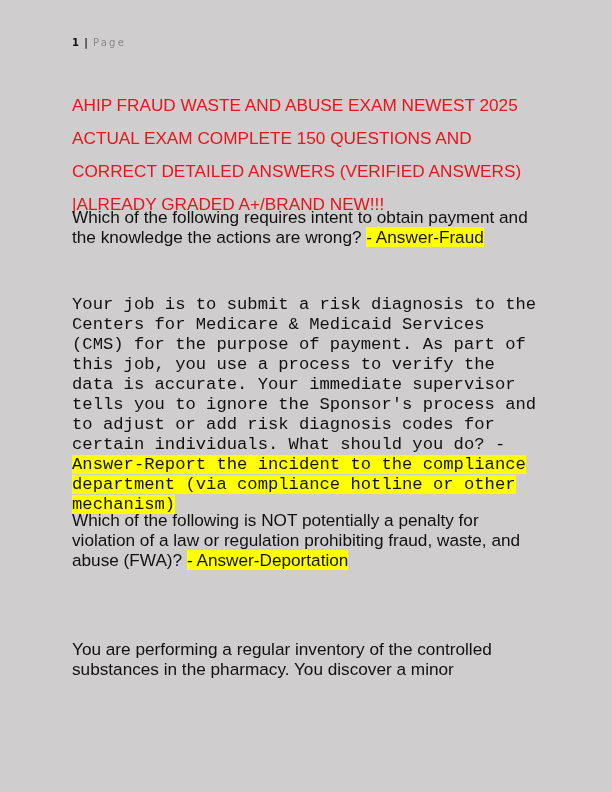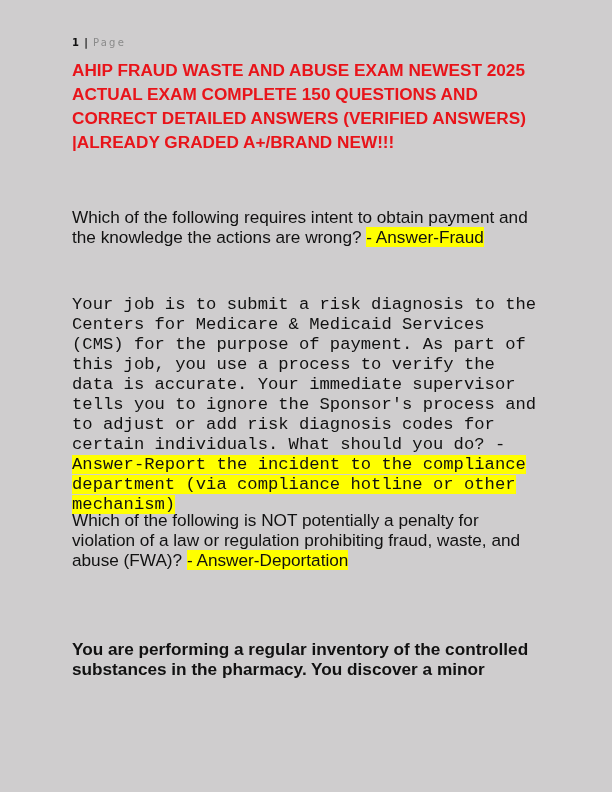--- a/index.html
+++ b/index.html
@@ -34,44 +34,44 @@
       margin: 0 2px;
     }
     .page-header .page-word {
       color: #8a8a8a;
       letter-spacing: 2.2px;
       text-align: right;
     }
     .title {
       position: absolute;
       left: 72px;
-      top: 58px;
+      top: 89px;
       width: 470px;
       margin: 0;
       font-size: 17.2px;
-      line-height: 24px;
-      font-weight: bold;
+      line-height: 33px;
+      font-weight: normal;
       color: #e8141a;
     }
     .qa {
       position: absolute;
       left: 72px;
       width: 470px;
       margin: 0;
       font-size: 17.2px;
       line-height: 20px;
       color: #111;
     }
     .answer {
       background: #ffff00;
     }
     #q1 { top: 207px; }
     #q2 { top: 295px; font-family: Liberation Mono, monospace; }
     #q3 { top: 510px; }
-    #q4 { top: 639px; font-weight: bold; }
+    #q4 { top: 639px; }
   </style>
 </head>
 <body>
 
 <div class="page-header">
   <span class="num">1</span>
   <span class="sep">|</span>
   <span class="page-word">Page</span>
 </div>
 

